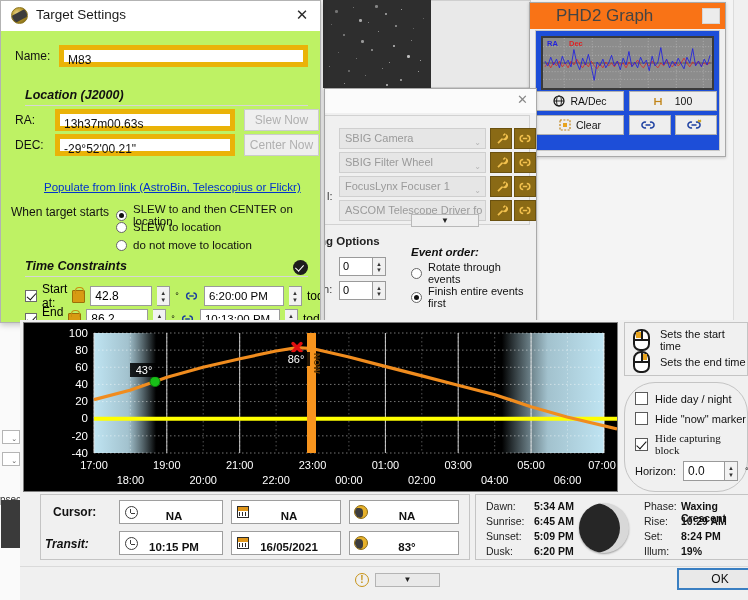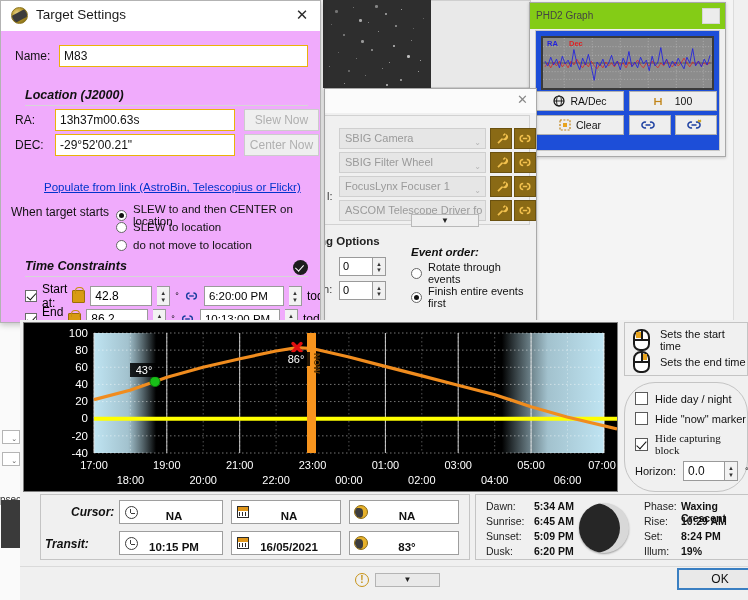--- a/index.html
+++ b/index.html
@@ -22,21 +22,21 @@
   
   .mini-combo{position:absolute;background:#fff;border:1px solid #b5b5b5;box-sizing:border-box;}
   .mini-combo .chev{position:absolute;right:2px;top:50%;margin-top:-2px;font-size:7px;color:#555;}
   .left-text{position:absolute;font-size:10px;color:#333;}
   #bg-left-thumb{position:absolute;left:1px;top:500px;width:26px;height:48px;background:#3a3a3a;}
 
   
   #phd2{position:absolute;left:529px;top:2px;width:197px;height:155px;
         background:#f0f0f0;border:1px solid #a9a9a9;box-sizing:border-box;
         box-shadow:0 1px 3px rgba(0,0,0,.18);}
-  #phd2-title{height:26px;line-height:26px;padding-left:6px;font-size:10px;color:#444;background:#84cc16;}
+  #phd2-title{height:26px;line-height:26px;padding-left:26px;font-size:17px;color:#444;background:#f97316;}
   #phd2-min{position:absolute;right:5px;top:5px;width:18px;height:16px;background:#ececec;border:1px solid #d6d6d6;box-sizing:border-box;}
   #phd2-body{position:absolute;left:5px;top:27px;right:5px;bottom:5px;background:#1d4ed8;border:1px solid #c8c8c8;box-sizing:border-box;padding:5px;}
   #phd2-plot{height:54px;background:#8c8c8c;border:2px solid #3a3a3a;box-sizing:border-box;position:relative;overflow:hidden;}
   #phd2-plot .lab{position:absolute;top:1px;font-size:7.5px;font-weight:bold;}
   .phd-btn{position:absolute;height:20px;background:#eeeeee;border:1px solid #b0b0b0;box-sizing:border-box;
            font-size:10.5px;display:flex;align-items:center;justify-content:center;gap:5px;color:#111;}
 
   
   #seqdlg{position:absolute;left:324px;top:88px;width:213px;height:240px;
           background:#f0f0f0;border:1px solid #a9a9a9;box-sizing:border-box;
@@ -56,33 +56,33 @@
   .seq-spin{position:absolute;width:34px;height:19px;background:#fff;border:1px solid #9a9a9a;box-sizing:border-box;font-size:11px;line-height:17px;padding-left:3px;}
   .spin-arrows{position:absolute;width:13px;height:19px;background:#f0f0f0;border:1px solid #9a9a9a;border-left:none;box-sizing:border-box;
                display:flex;flex-direction:column;align-items:center;justify-content:center;line-height:6px;font-size:6px;color:#333;}
   #event-order-title{position:absolute;left:86px;top:157px;font-size:11.5px;font-weight:bold;font-style:italic;color:#111;}
   .radio{width:11px;height:11px;border:1px solid #666;border-radius:50%;background:#fff;box-sizing:border-box;position:relative;flex:none;}
   .radio.on::after{content:"";position:absolute;left:2px;top:2px;width:5px;height:5px;border-radius:50%;background:#111;}
   .radio-row{position:absolute;display:flex;align-items:center;gap:6px;font-size:11px;color:#111;}
 
   
   #target{position:absolute;left:0px;top:0px;width:321px;height:323px;
-          background:#f0abfc;border:1px solid #b3b3b3;box-sizing:border-box;
+          background:#bef264;border:1px solid #b3b3b3;box-sizing:border-box;
           box-shadow:0 2px 6px rgba(0,0,0,.22);overflow:hidden;}
   #tgt-titlebar{height:30px;position:relative;background:#fff;}
   #tgt-icon{position:absolute;left:10px;top:6px;width:17px;height:17px;border-radius:50%;
             background:radial-gradient(circle at 35% 35%,#e8d48a 0%,#b99726 45%,#6d5a12 100%);
             border:1px solid #8a7420;box-sizing:border-box;overflow:hidden;}
   #tgt-icon::after{content:"";position:absolute;left:-3px;top:4px;width:22px;height:8px;background:#3c3c3c;transform:rotate(-28deg);}
   #tgt-title-text{position:absolute;left:35px;top:6px;font-size:13.5px;color:#1b1b1b;}
   #tgt-close{position:absolute;right:10px;top:6px;width:16px;height:16px;color:#2b2b2b;font-size:15px;line-height:15px;text-align:center;}
   #tgt-body{position:absolute;left:10px;top:32px;right:10px;bottom:4px;}
 
   .fld-label{position:absolute;font-size:12px;color:#111;}
-  .txtbox{position:absolute;background:#fff;border:1px solid #eab308;box-sizing:border-box;
+  .txtbox{position:absolute;background:#fff;border:5px solid #eab308;box-sizing:border-box;
           font-size:12px;line-height:20px;padding-left:4px;color:#111;height:22px;}
   .grp-head{position:absolute;font-size:12.5px;font-weight:bold;font-style:italic;color:#111;}
   .grp-rule{position:absolute;height:1px;background:#d6d6d6;}
   .dis-btn{position:absolute;width:75px;height:22px;background:#efefef;border:1px solid #cccccc;box-sizing:border-box;
            color:#b0b0b0;font-size:12px;display:flex;align-items:center;justify-content:center;}
   #populate-link{position:absolute;left:33px;top:148px;font-size:11.5px;color:#0033cc;text-decoration:underline;}
   #when-label{position:absolute;left:0px;top:172px;font-size:12px;color:#111;}
   .chk{width:12px;height:12px;border:1px solid #6a6a6a;background:#fff;box-sizing:border-box;position:relative;flex:none;}
   .chk.on::after{content:"";position:absolute;left:3px;top:0px;width:4px;height:8px;border:solid #111;border-width:0 1.6px 1.6px 0;transform:rotate(42deg);}
   .tc-row{position:absolute;display:flex;align-items:center;gap:5px;font-size:12px;}
@@ -615,21 +615,21 @@
         <span class="sp-arr">
             <i>▲</i>
             <i>▼</i>
           </span>
       </span>
       <span style="font-size:9px;">°</span>
     </div>
   </div>
 
   <div id="cursorbox">
-    <div class="ib-label" style="left:30px;top:10px;font-style:italic;">Cursor:</div>
+    <div class="ib-label" style="left:12px;top:10px;">Cursor:</div>
     <div class="ibox" style="left:78px;top:5px;width:104px;">
       <span class="ic">
           <span class="clock"></span>
         </span>
       <span class="tx">NA</span>
     </div>
     <div class="ibox" style="left:190px;top:5px;width:110px;">
       <span class="ic">
           <span class="cal"></span>
         </span>

